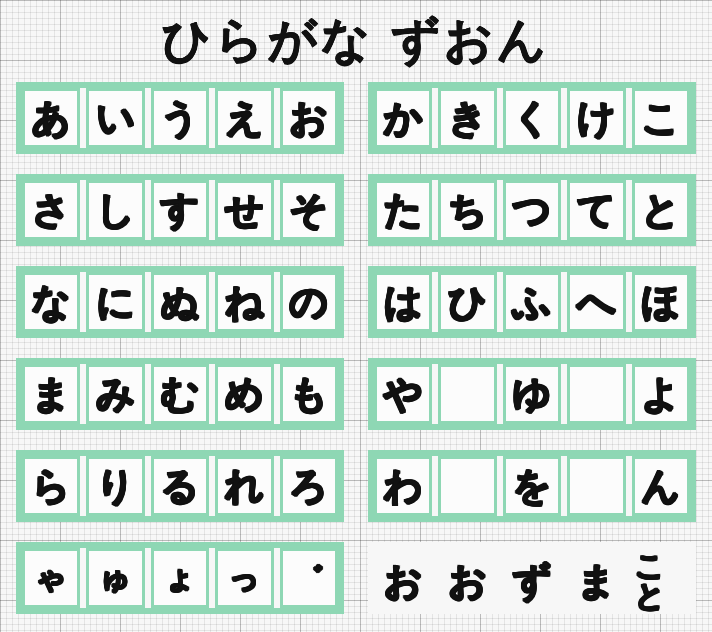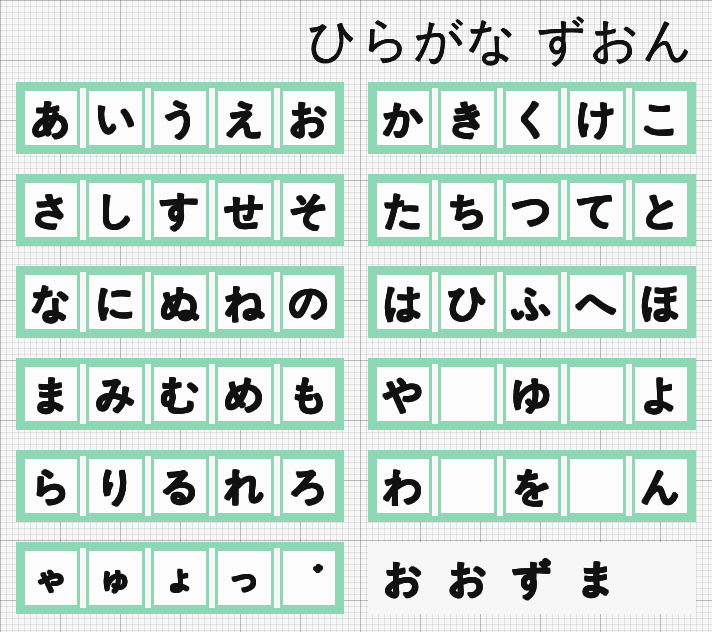--- a/index.html
+++ b/index.html
@@ -13,23 +13,23 @@
     linear-gradient(to right, rgba(0,0,0,0.18) 1px, transparent 1px),
     linear-gradient(to bottom, rgba(0,0,0,0.18) 1px, transparent 1px);
   background-size: 6px 6px, 6px 6px, 60px 60px, 60px 60px;
   font-family: "Hiragino Kaku Gothic Pro", "Yu Gothic", "Meiryo", sans-serif;
   overflow: hidden;
   padding: 8px 16px 12px 16px;
   display: flex;
   flex-direction: column;
 }
 .title {
-  text-align: right;
+  text-align: center;
   font-size: 48px;
-  font-weight: 400;
+  font-weight: 700;
   letter-spacing: 0.08em;
   color: #111;
   text-shadow:
     0.5px 0 #111, -0.5px 0 #111, 0 0.5px #111, 0 -0.5px #111;
   margin-bottom: 10px;
   font-feature-settings: "palt";
 }
 .grid {
   flex: 1 1 auto;
   display: grid;
@@ -157,15 +157,16 @@
     <div class="cell small">ゅ</div>
     <div class="cell small">ょ</div>
     <div class="cell small">っ</div>
     <div class="cell small">゛</div>
   </div>
   <div class="rowbox noframe">
     <div class="cell">お</div>
     <div class="cell">お</div>
     <div class="cell">ず</div>
     <div class="cell">ま</div>
+    <div class="cell small">こと</div>
   </div>
 
 </div>
 
 </body></html>

